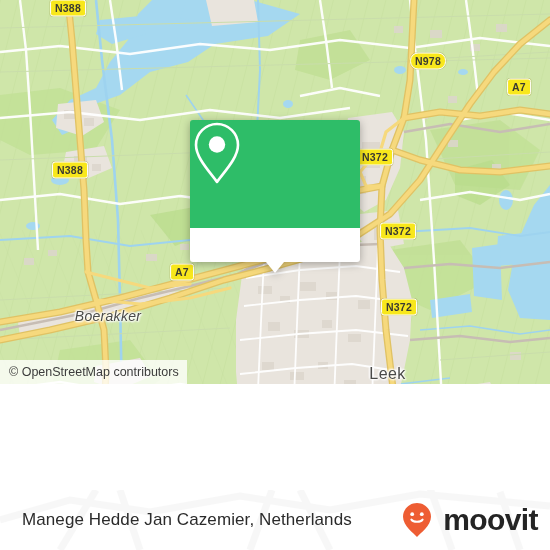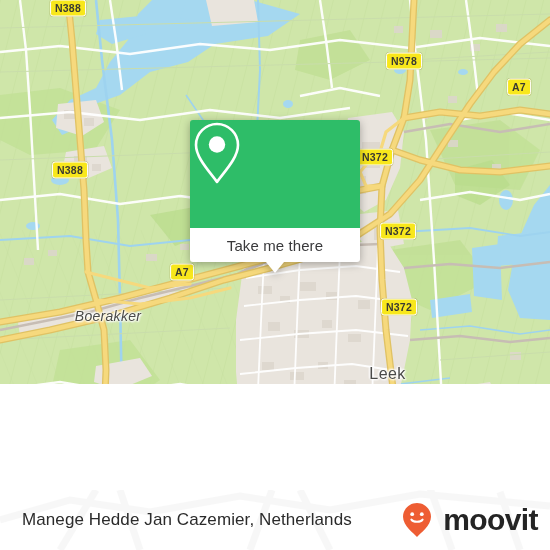--- a/index.html
+++ b/index.html
@@ -316,44 +316,44 @@
       <g stroke="#f6d97d" fill="none" stroke-width="3.2" stroke-linecap="round">
         <path d="M86,272 L110,278 L150,288 L190,284"></path>
         <path d="M96,300 L140,304 L190,298 L230,288"></path>
         <path d="M404,118 L386,132 L380,152 L392,150"></path>
         <path d="M392,150 L372,158 L360,172 L366,186 L382,186"></path>
       </g>
     </svg>
 
     <div class="shield" style="left:68px;  top:8px;">N388</div>
     <div class="shield" style="left:70px;  top:170px;">N388</div>
-    <div class="shield" style="left:404px; top:61px;">N978</div>
+    <div class="shield" style="left:428px; top:61px;border-radius:8px;">N978</div>
     <div class="shield" style="left:519px; top:87px;">A7</div>
     <div class="shield" style="left:375px; top:157px;">N372</div>
     <div class="shield" style="left:398px; top:231px;">N372</div>
     <div class="shield" style="left:399px; top:307px;">N372</div>
     <div class="shield" style="left:182px; top:272px;">A7</div>
     <div class="shield" style="left:531px; top:421px;">N372</div>
 
     <div class="place hamlet" style="left:72px; top:316px;">Boerakker</div>
     <div class="place town" style="left:374px;top:374px;">Leek</div>
 
     <div id="callout">
       <div id="callout-top">
         <svg width="54" height="66" viewBox="0 0 54 66">
           <path d="M27 4 C15.4 4 6 13.4 6 25 C6 38 20 52 27 62 C34 52 48 38 48 25 C48 13.4 38.6 4 27 4 Z" fill="none" stroke="#ffffff" stroke-width="2.6" stroke-linejoin="round"></path>
           <circle cx="27" cy="24.5" r="8.2" fill="#ffffff"></circle>
         </svg>
       </div>
       <div id="callout-bottom">
-        <span id="callout-label">Take me there</span>
         <span id="callout-tail"></span>
       </div>
     </div>
 
+    <div id="osm-attrib">© OpenStreetMap contributors</div>
   </div>
 
   <div id="footer">
     <svg id="footer-watermark" width="550" height="550" viewBox="0 0 550 550">
       <rect x="0" y="0" width="550" height="550" fill="#ffffff"></rect>
       <g stroke="#9a9a9a" fill="none" stroke-width="7">
         <path d="M0,520 L70,500 L150,512 L240,496 L330,510 L420,494 L550,506"></path>
         <path d="M120,490 L140,550"></path>
         <path d="M300,490 L330,550"></path>
         <path d="M430,488 L452,550"></path>

